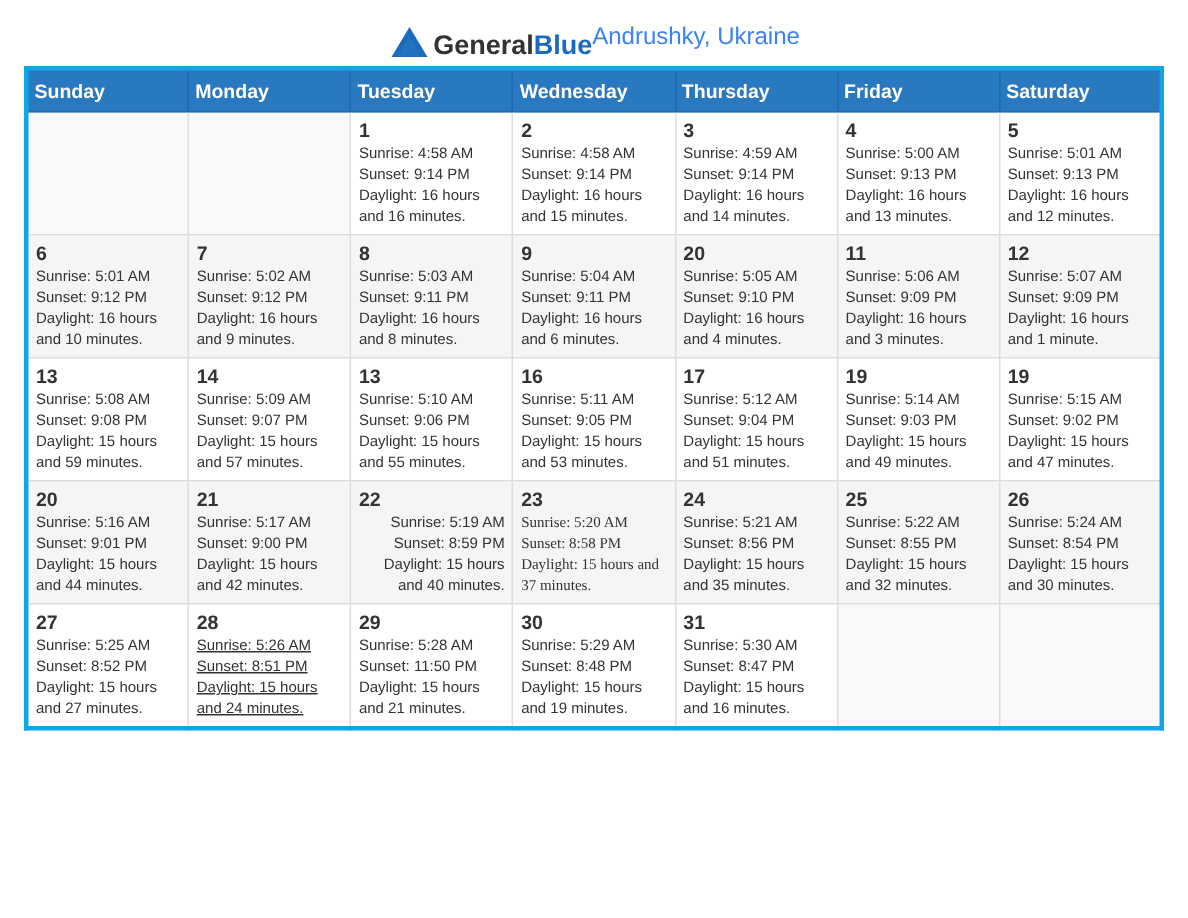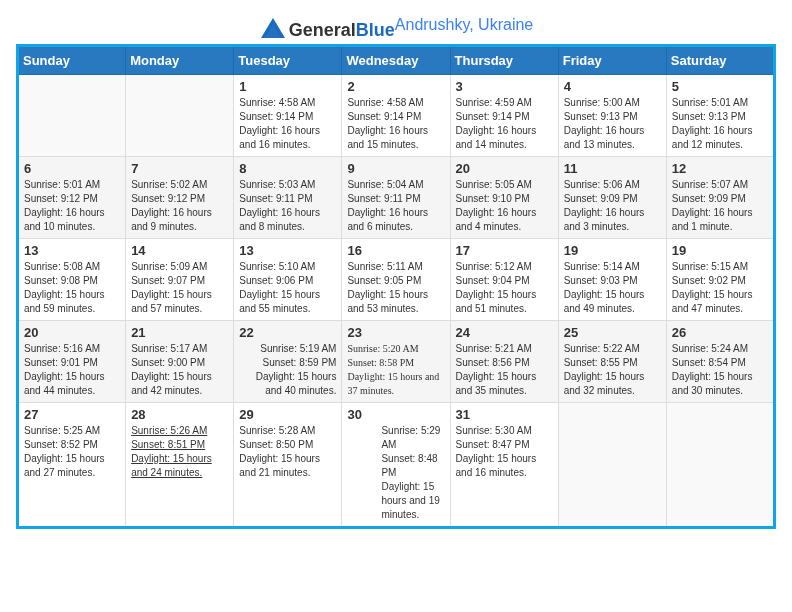--- a/index.html
+++ b/index.html
@@ -288,26 +288,26 @@
         </td>
         <td>
           <span class="day-number">28</span>
           <div class="day-info" style="white-space: pre-line; text-decoration: underline;">Sunrise: 5:26 AM
 Sunset: 8:51 PM
 Daylight: 15 hours and 24 minutes.</div>
         </td>
         <td>
           <span class="day-number">29</span>
           <div class="day-info" style="white-space: pre-line;">Sunrise: 5:28 AM
-Sunset: 8:50 PM
+Sunset: 11:50 PM
 Daylight: 15 hours and 21 minutes.</div>
         </td>
         <td>
           <span class="day-number">30</span>
-          <div class="day-info" style="white-space: pre-line; margin-left: 34px;">Sunrise: 5:29 AM
+          <div class="day-info" style="white-space: pre-line;">Sunrise: 5:29 AM
 Sunset: 8:48 PM
 Daylight: 15 hours and 19 minutes.</div>
         </td>
         <td>
           <span class="day-number">31</span>
           <div class="day-info" style="white-space: pre-line;">Sunrise: 5:30 AM
 Sunset: 8:47 PM
 Daylight: 15 hours and 16 minutes.</div>
         </td>
         <td class="empty-cell"></td>

